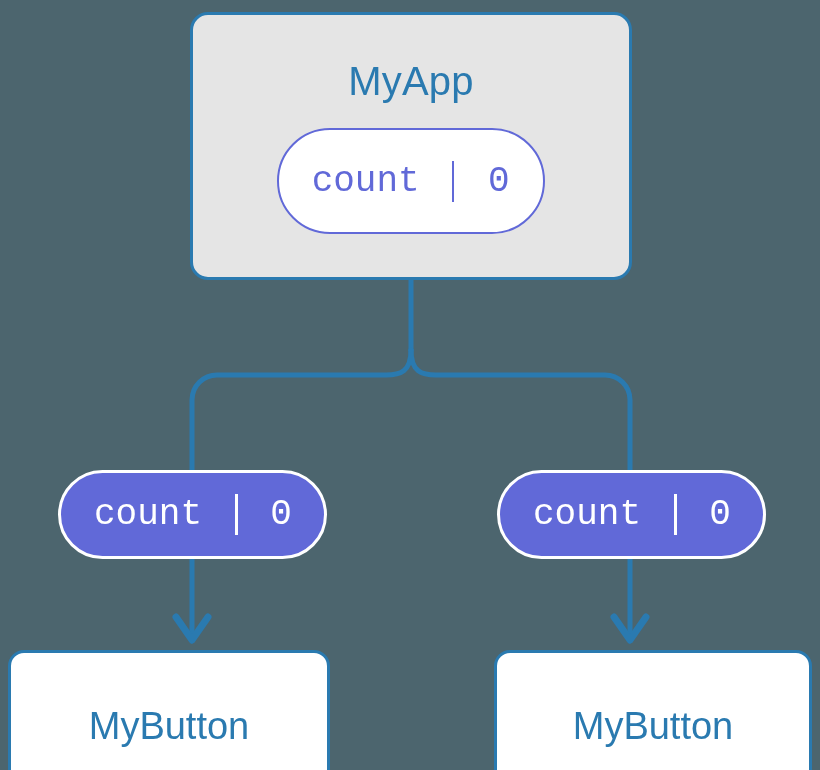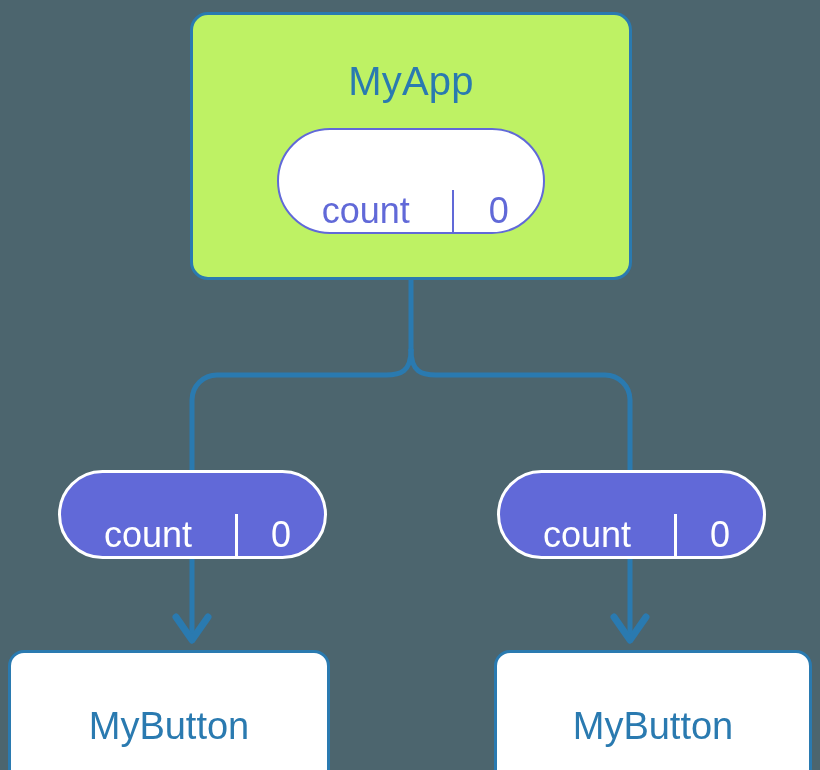--- a/index.html
+++ b/index.html
@@ -22,21 +22,21 @@
     position: absolute;
     left: 0;
     top: 0;
     width: 820px;
     height: 770px;
   }
 
   
   .component-card {
     position: absolute;
-    background: #bef264;
+    background: #e5e5e5;
     border: 3px solid #2a7ab0;
     border-radius: 18px;
     box-sizing: border-box;
   }
   #root-card {
     left: 190px;
     top: 12px;
     width: 442px;
     height: 268px;
   }
@@ -48,24 +48,25 @@
     text-align: center;
     color: #2a7ab0;
     font-size: 40px;
     letter-spacing: 0.2px;
   }
 
   
   .state-pill {
     position: absolute;
     display: flex;
-    align-items: flex-end;
+    align-items: center;
     box-sizing: border-box;
     border-radius: 999px;
     overflow: hidden;
+    font-family: Liberation Mono, monospace;
   }
   .pill-key, .pill-value {
     display: flex;
     align-items: center;
     justify-content: center;
     font-size: 36px;
     box-sizing: border-box;
   }
 
   

